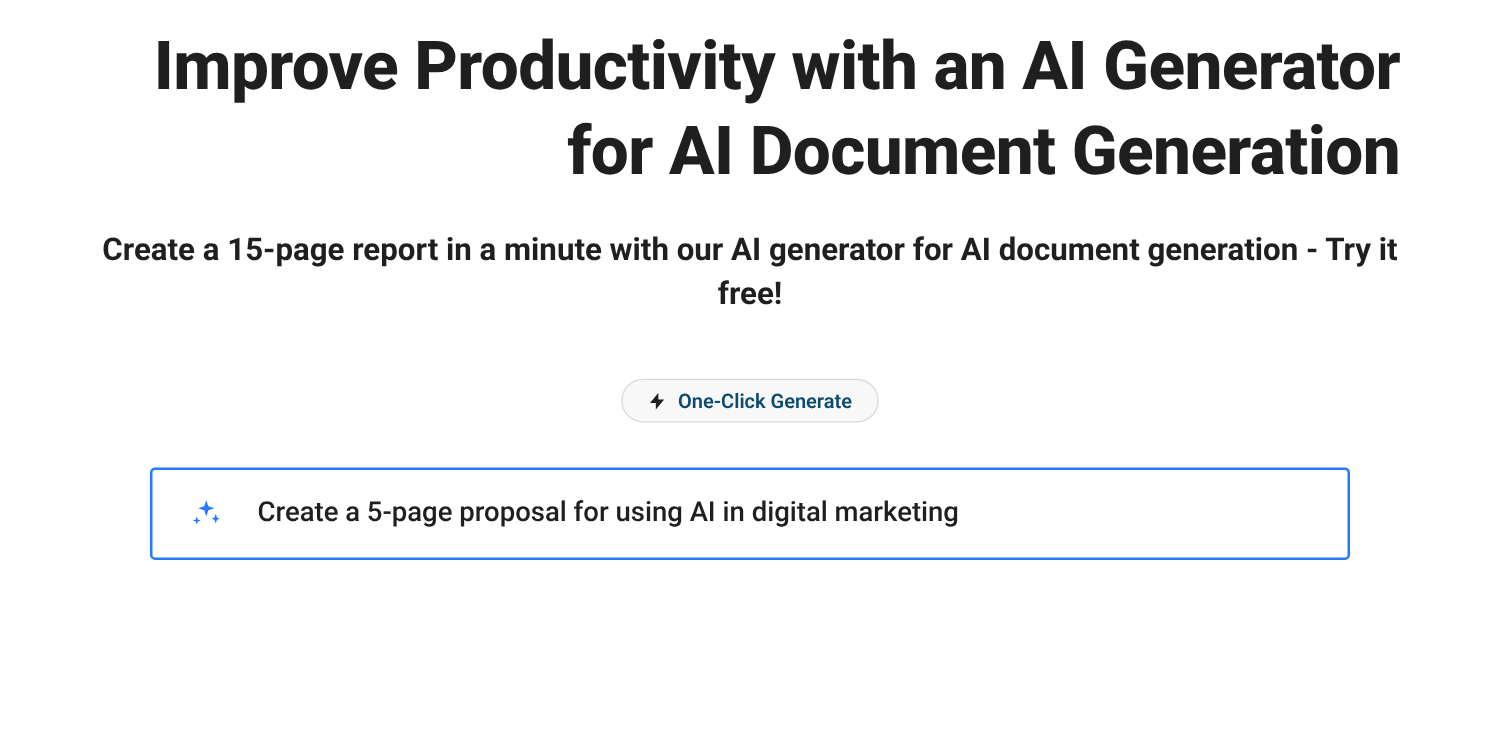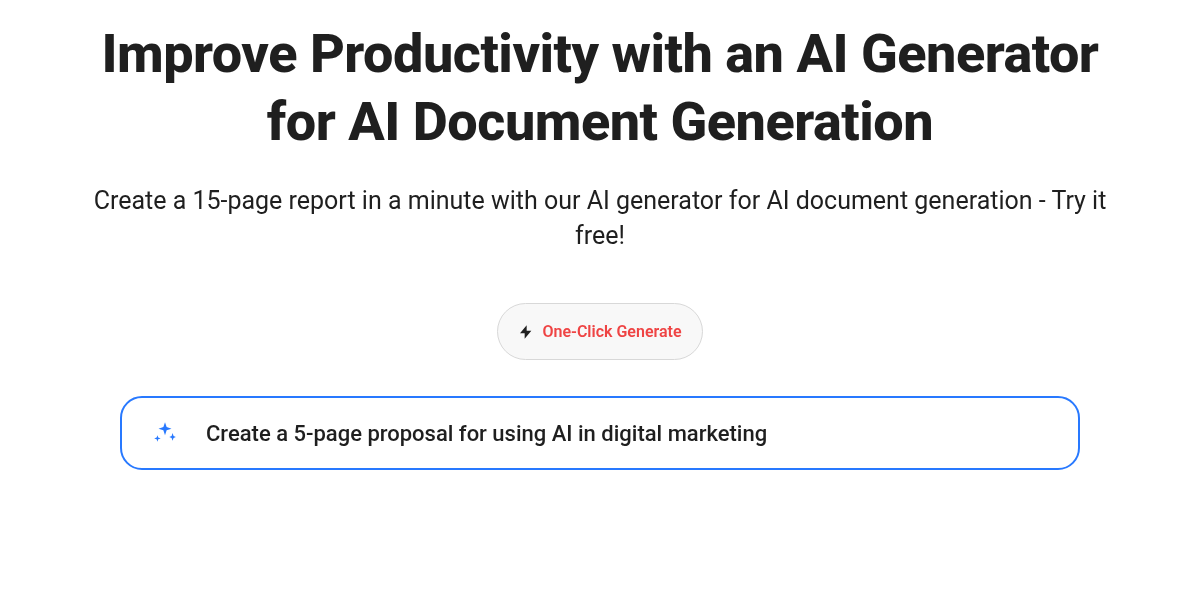--- a/index.html
+++ b/index.html
@@ -21,61 +21,62 @@
       text-align: center;
     }
     .headline {
       font-size: 54px;
       font-weight: 800;
       color: #1f1f1f;
       line-height: 1.25;
       letter-spacing: -0.5px;
       margin-bottom: 28px;
       padding: 0 40px;
+      text-align: right;
     }
     .subheadline {
       font-size: 25px;
-      font-weight: 400;
+      font-weight: 700;
       color: #1f1f1f;
       line-height: 1.4;
       margin-bottom: 50px;
       padding: 0 30px;
     }
     .badges {
       display: flex;
       justify-content: center;
       gap: 14px;
       margin-bottom: 36px;
     }
     .badge {
       display: inline-flex;
       align-items: center;
       gap: 8px;
-      padding: 18px 20px;
+      padding: 7px 20px;
       border: 1px solid #d8d8d8;
       border-radius: 999px;
       background: #f8f8f8;
       font-size: 16px;
       font-weight: 600;
-      color: #ef4444;
+      color: #0c4a6e;
     }
     .badge-icon {
       width: 16px;
       height: 16px;
       display: inline-flex;
       align-items: center;
       justify-content: center;
     }
     .prompt-box {
       margin: 0 80px;
       border: 2px solid #2879ff;
-      border-radius: 22px;
+      border-radius: 4px;
       padding: 22px 30px;
       display: flex;
-      align-items: center;
+      align-items: flex-start;
       gap: 28px;
       text-align: left;
       background: #ffffff;
     }
     .sparkle-icon {
       width: 26px;
       height: 26px;
       flex-shrink: 0;
       display: inline-flex;
       align-items: center;

